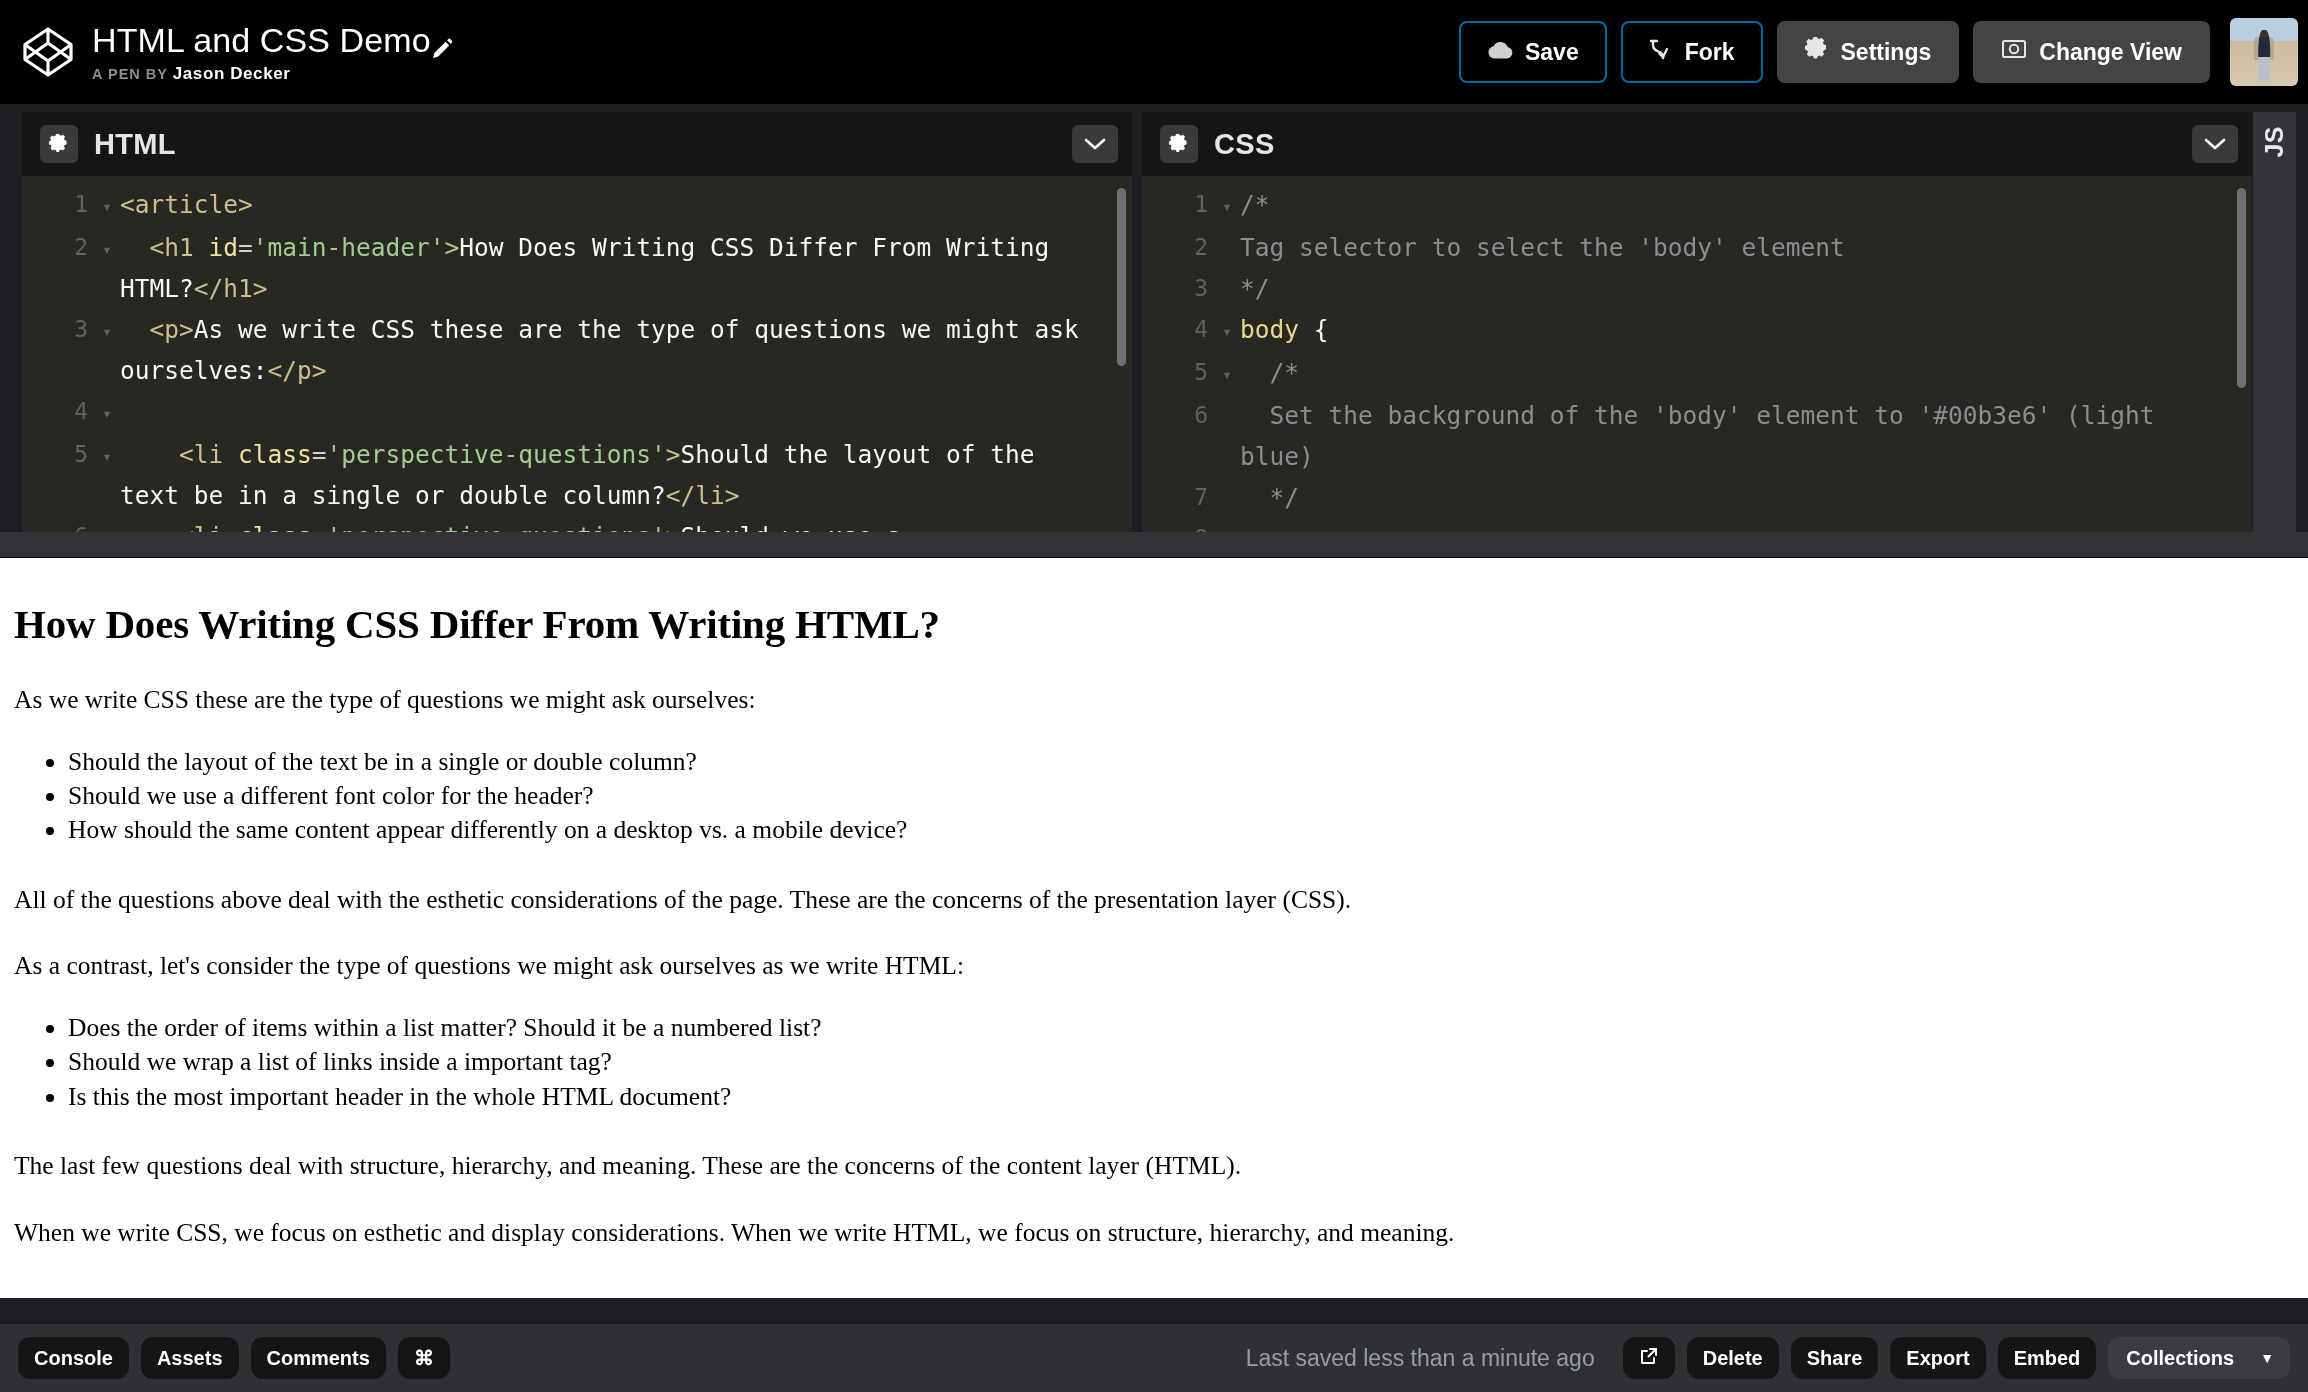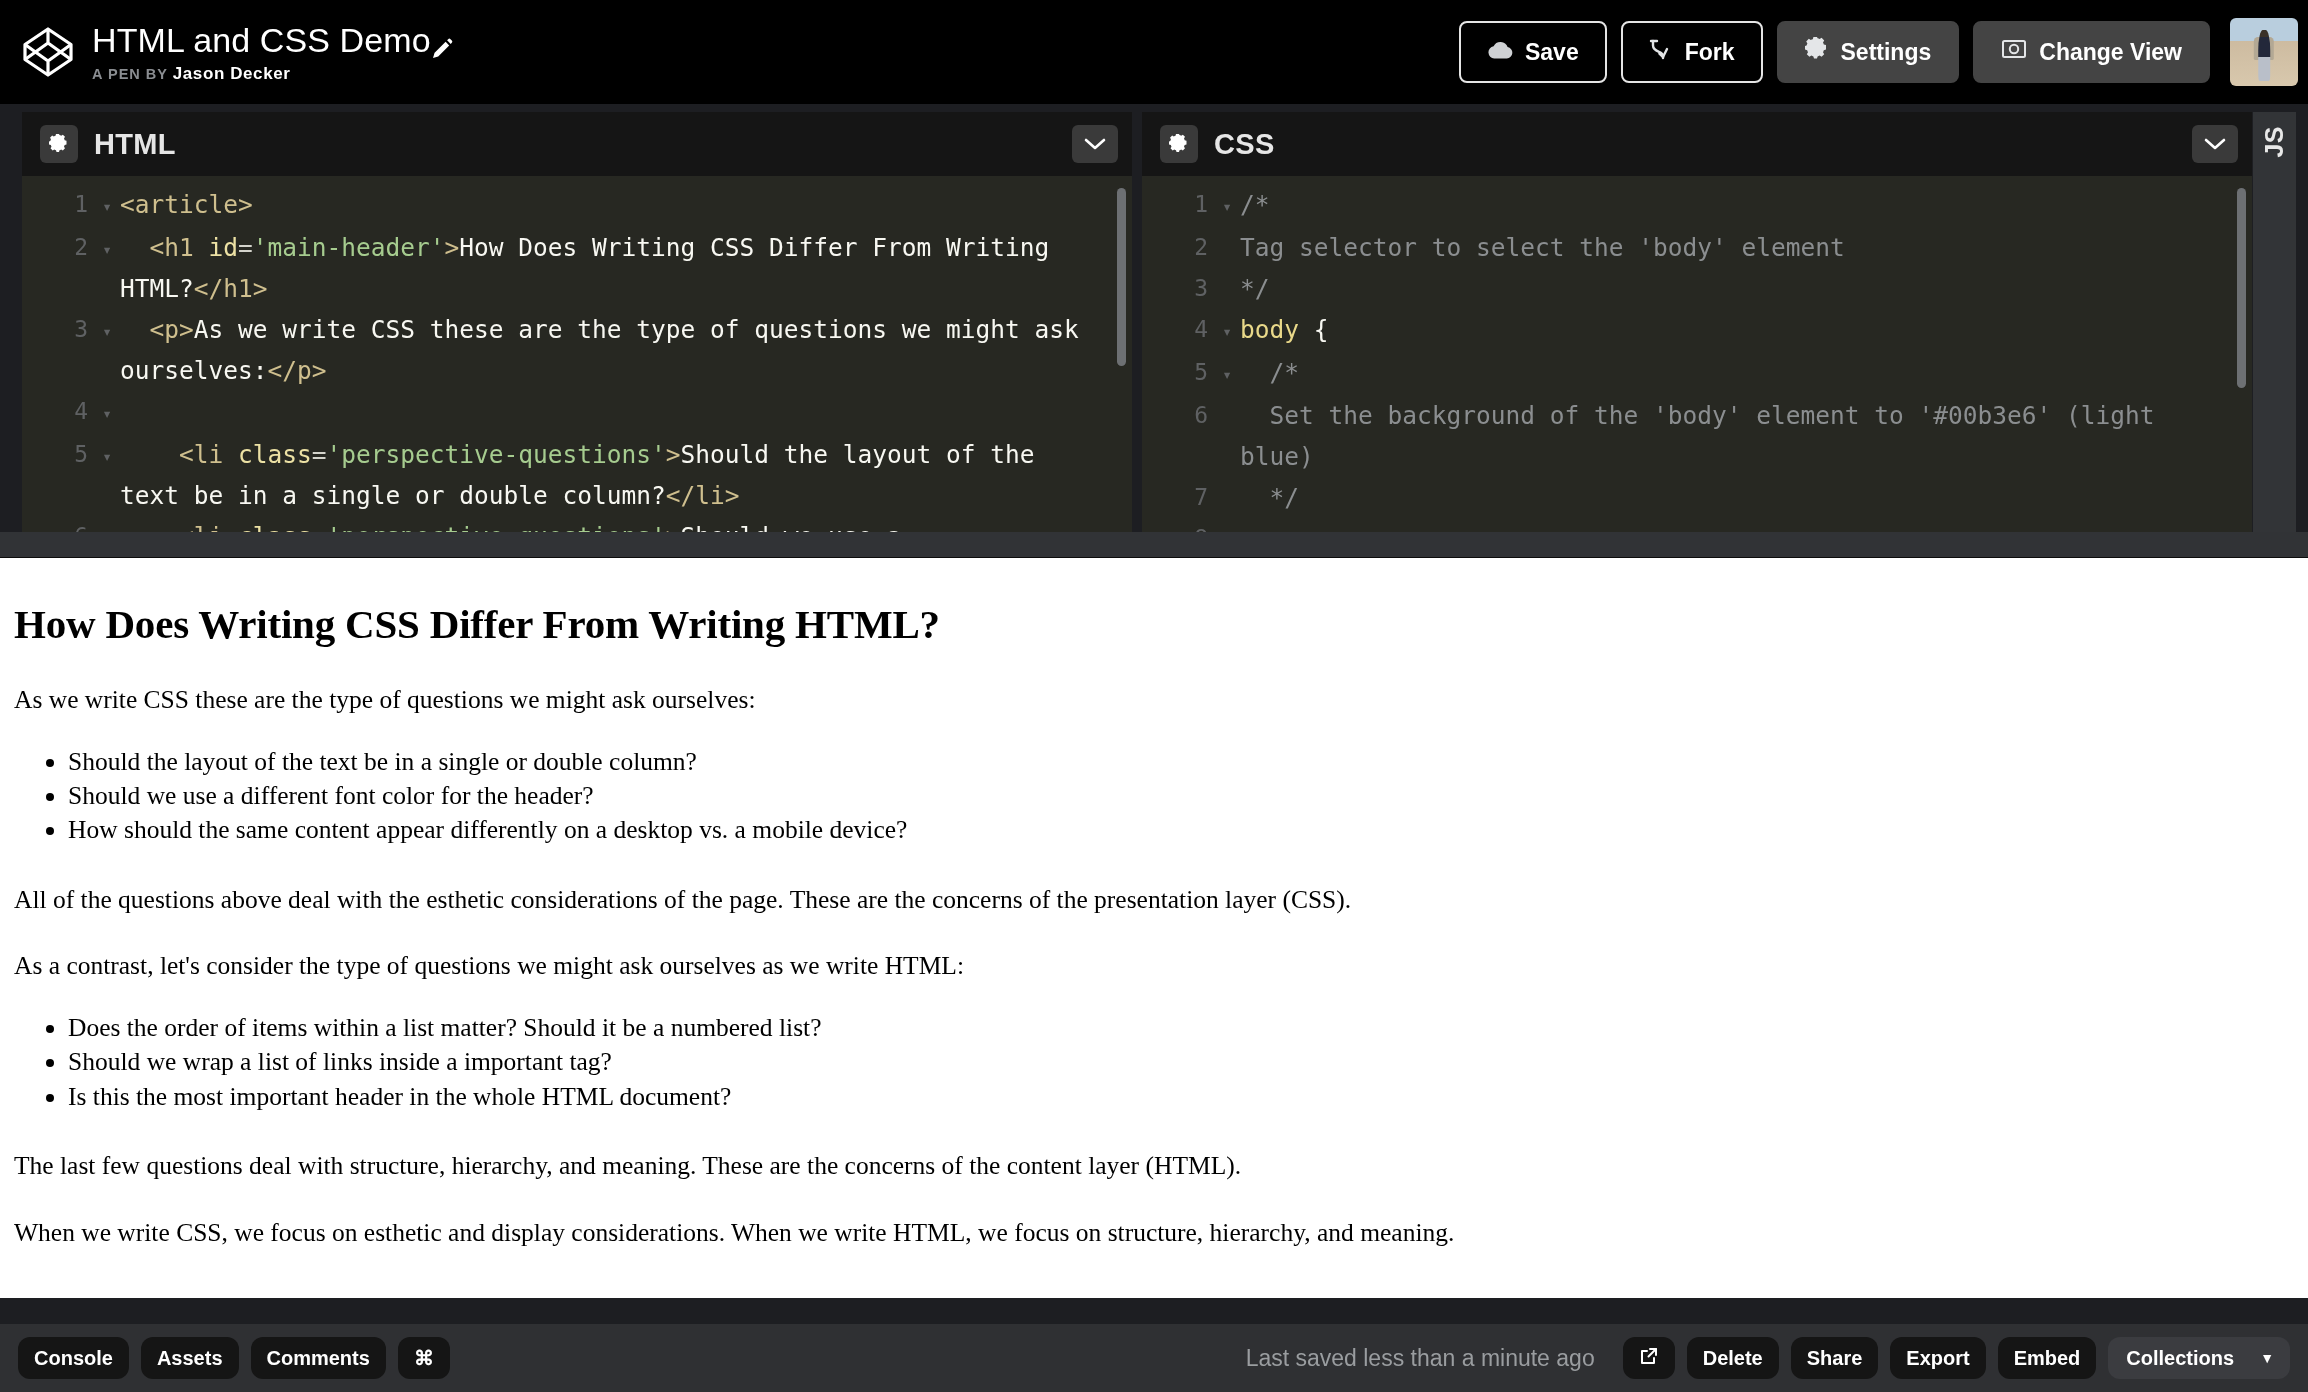--- a/index.html
+++ b/index.html
@@ -32,21 +32,21 @@
   .byline .author { font-weight: 700; color: #fff; font-size: 17px; }
 
   .top-actions {
     position: absolute; right: 0; top: 0; height: 104px;
     display: flex; align-items: center; gap: 14px; padding-right: 0;
   }
   .tbtn {
     display: flex; align-items: center; justify-content: center; gap: 12px;
     height: 62px; padding: 0 26px; border-radius: 8px;
     font-size: 23px; font-weight: 700; color: #fff; cursor: pointer;
-    background: #000; border: 2px solid #e5e5e5; white-space: nowrap;
+    background: #000; border: 2px solid #0369a1; white-space: nowrap;
   }
   .tbtn.filled { background: #444;  border-color: #444; }
   .tbtn svg { flex: 0 0 auto; }
   .avatar {
     width: 68px; height: 68px; margin-left: 6px; margin-right: 10px;
     border-radius: 6px; overflow: hidden; cursor: pointer;
     background: linear-gradient(#b9cede 0%, #b9cede 34%, #cdbba0 34%, #d8c8ad 100%);
     position: relative; flex: 0 0 68px;
   }
   .avatar .person {

